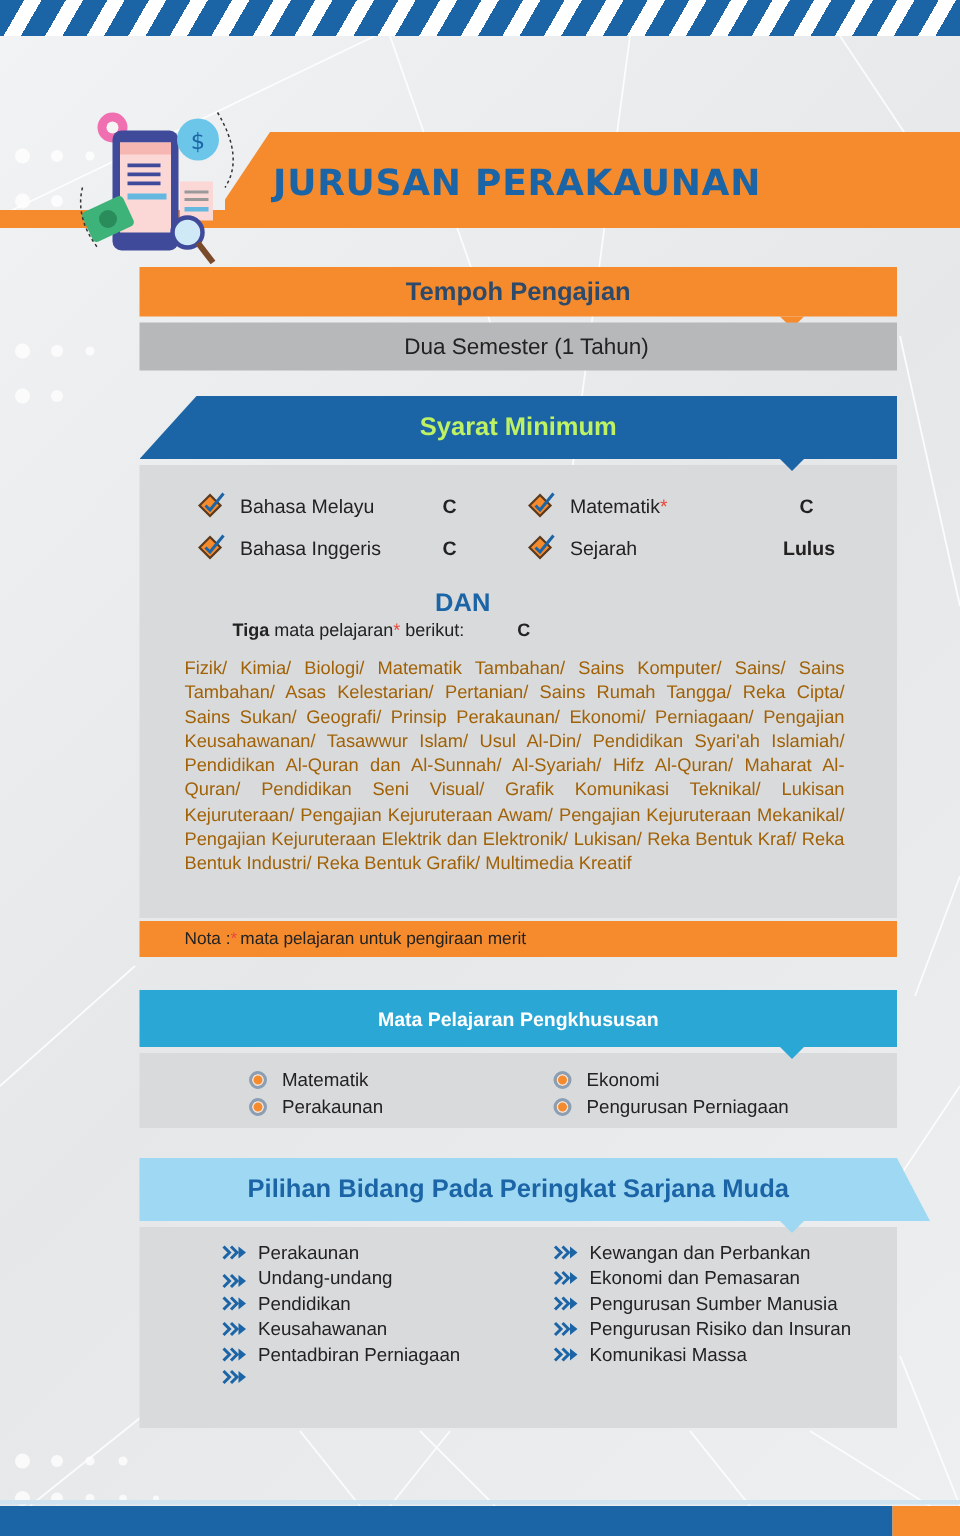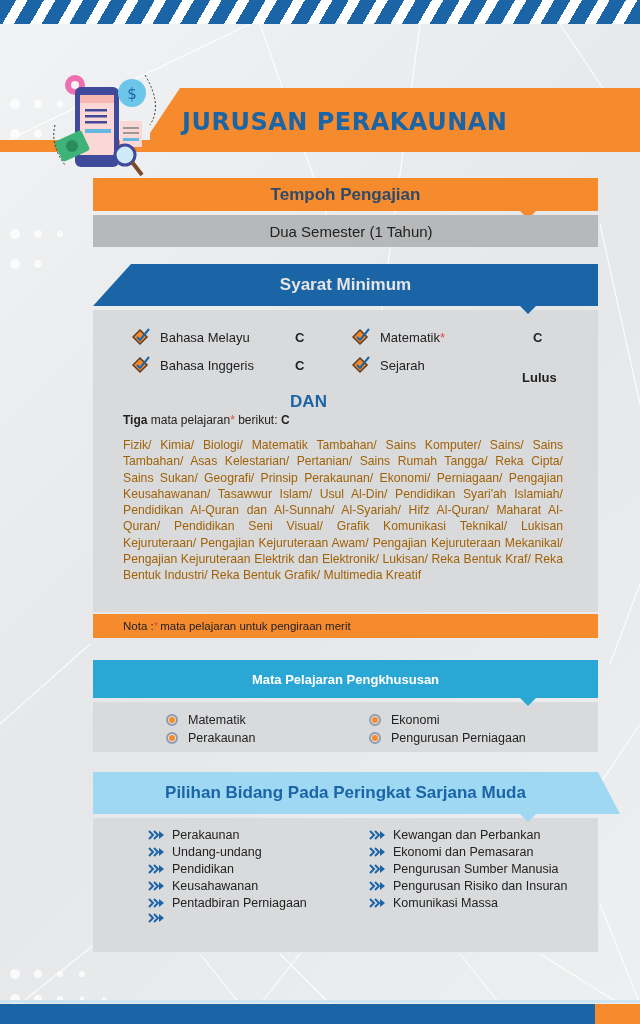--- a/index.html
+++ b/index.html
@@ -49,36 +49,36 @@
   .tempoh-hdr { top: 178px; height: 33px; background: #f68b2e; color: #2d4a6a; font-size: 17px; }
   .tempoh-ptr { left: 520px; top: 211px; border-top: 8px solid #f68b2e; }
   .tempoh-val {
     position: absolute; left: 93px; top: 215px; width: 505px; height: 32px;
     background: #b7b8ba; display: flex; align-items: center; justify-content: center;
     font-size: 15px; color: #222; padding-left: 11px;
   }
 
   
   .syarat-hdr {
-    top: 264px; height: 42px; background: #1b65a6; color: #e5e5e5; font-size: 17px;
+    top: 264px; height: 42px; background: #1b65a6; color: #bef264; font-size: 17px;
     clip-path: polygon(38px 0, 100% 0, 100% 100%, 0 100%);
   }
   .syarat-ptr { left: 520px; top: 306px; border-top: 8px solid #1b65a6; }
   .syarat-panel { top: 310px; height: 302px; }
   .req-row { position: absolute; display: flex; align-items: center; font-size: 13px; }
   .req-row .name { color: #222; }
   .req-grade { position: absolute; font-size: 13px; font-weight: bold; color: #222; }
   .star { color: #e84a3c; }
   .check-icon { width: 20px; height: 18px; margin-right: 8px; }
   .dan {
     position: absolute; left: 93px; top: 392px; width: 431px; text-align: center;
     color: #1b65a6; font-weight: bold; font-size: 17px;
   }
   .tiga { position: absolute; left: 123px; top: 413px; font-size: 12px; }
-  .tiga b { font-weight: bold; }
+  .tiga b { font-weight: bold; margin-left: 32px; }
   .subjects {
     position: absolute; left: 123px; top: 437px; width: 440px;
     font-size: 12.2px; line-height: 16.3px; text-align: justify; color: #a16207;
   }
   .nota {
     position: absolute; left: 93px; top: 614px; width: 505px; height: 24px;
     background: #f68b2e; font-size: 11.5px; padding-left: 30px; display: flex; align-items: center; color: #222;
   }
 
   
@@ -215,21 +215,21 @@
 </div>
 <div class="req-grade" style="left:533px; top:330px;">C</div>
 
 <div class="req-row" style="left:352px; top:356px;">
   <svg class="check-icon" viewBox="0 0 20 18">
       <polygon points="8,2 15,9 8,16 1,9" fill="#f68b2e" stroke="#5b3a1e" stroke-width="1.5"></polygon>
       <path d="M5 9 L8 12 L17 1" stroke="#1b65a6" stroke-width="2" fill="none"></path>
     </svg>
   <span class="name">Sejarah</span>
 </div>
-<div class="req-grade" style="left:522px; top:358px;margin-top:12px;">Lulus</div>
+<div class="req-grade" style="left:522px; top:358px;">Lulus</div>
 
 <div class="dan">DAN</div>
 <div class="tiga"><b>Tiga</b><span> mata pelajaran</span><span class="star">*</span><span> berikut: </span><b>C</b></div>
 <div class="subjects">Fizik/ Kimia/ Biologi/ Matematik Tambahan/ Sains Komputer/ Sains/ Sains Tambahan/ Asas Kelestarian/ Pertanian/ Sains Rumah Tangga/ Reka Cipta/ Sains Sukan/ Geografi/ Prinsip Perakaunan/ Ekonomi/ Perniagaan/ Pengajian Keusahawanan/ Tasawwur Islam/ Usul Al-Din/ Pendidikan Syari'ah Islamiah/ Pendidikan Al-Quran dan Al-Sunnah/ Al-Syariah/ Hifz Al-Quran/ Maharat Al-Quran/ Pendidikan Seni Visual/ Grafik Komunikasi Teknikal/ Lukisan Kejuruteraan/ Pengajian Kejuruteraan Awam/ Pengajian Kejuruteraan Mekanikal/ Pengajian Kejuruteraan Elektrik dan Elektronik/ Lukisan/ Reka Bentuk Kraf/ Reka Bentuk Industri/ Reka Bentuk Grafik/ Multimedia Kreatif</div>
 
 <div class="nota">
     <span>Nota : </span>
     <span class="star" style="margin-right:2px;">*</span>
     <span>mata pelajaran untuk pengiraan merit</span>
   </div>
@@ -260,21 +260,21 @@
 <div class="panel pb-panel"></div>
 <div class="pointer pb-ptr"></div>
 
 <div class="arrow-item" style="left:148px; top:828px;">
     <svg class="chev-icon" viewBox="0 0 18 10">
       <path d="M1 1 L5 5 L1 9 M6 1 L10 5 L6 9" stroke="#1b65a6" stroke-width="2" fill="none"></path>
       <path d="M11 1 L16 5 L11 9 Z" fill="#1b65a6"></path>
     </svg>
     <span>Perakaunan</span>
   </div>
-<div class="arrow-item" style="left:148px; top:845px;">
+<div class="arrow-item" style="left:148px; top:845px;align-items:flex-end;">
     <svg class="chev-icon" viewBox="0 0 18 10">
       <path d="M1 1 L5 5 L1 9 M6 1 L10 5 L6 9" stroke="#1b65a6" stroke-width="2" fill="none"></path>
       <path d="M11 1 L16 5 L11 9 Z" fill="#1b65a6"></path>
     </svg>
     <span>Undang-undang</span>
   </div>
 <div class="arrow-item" style="left:148px; top:862px;">
     <svg class="chev-icon" viewBox="0 0 18 10">
       <path d="M1 1 L5 5 L1 9 M6 1 L10 5 L6 9" stroke="#1b65a6" stroke-width="2" fill="none"></path>
       <path d="M11 1 L16 5 L11 9 Z" fill="#1b65a6"></path>

